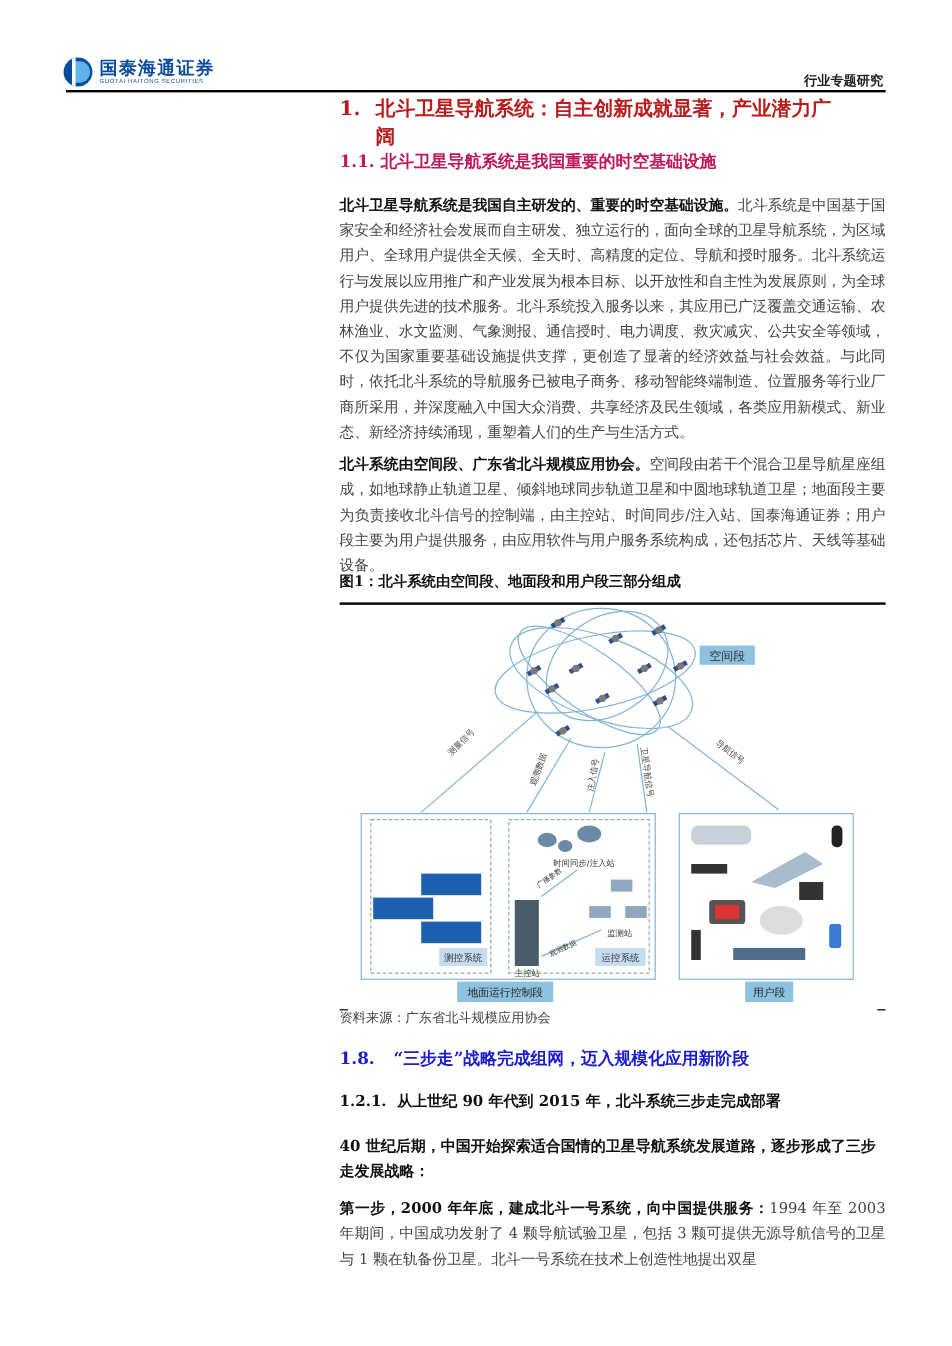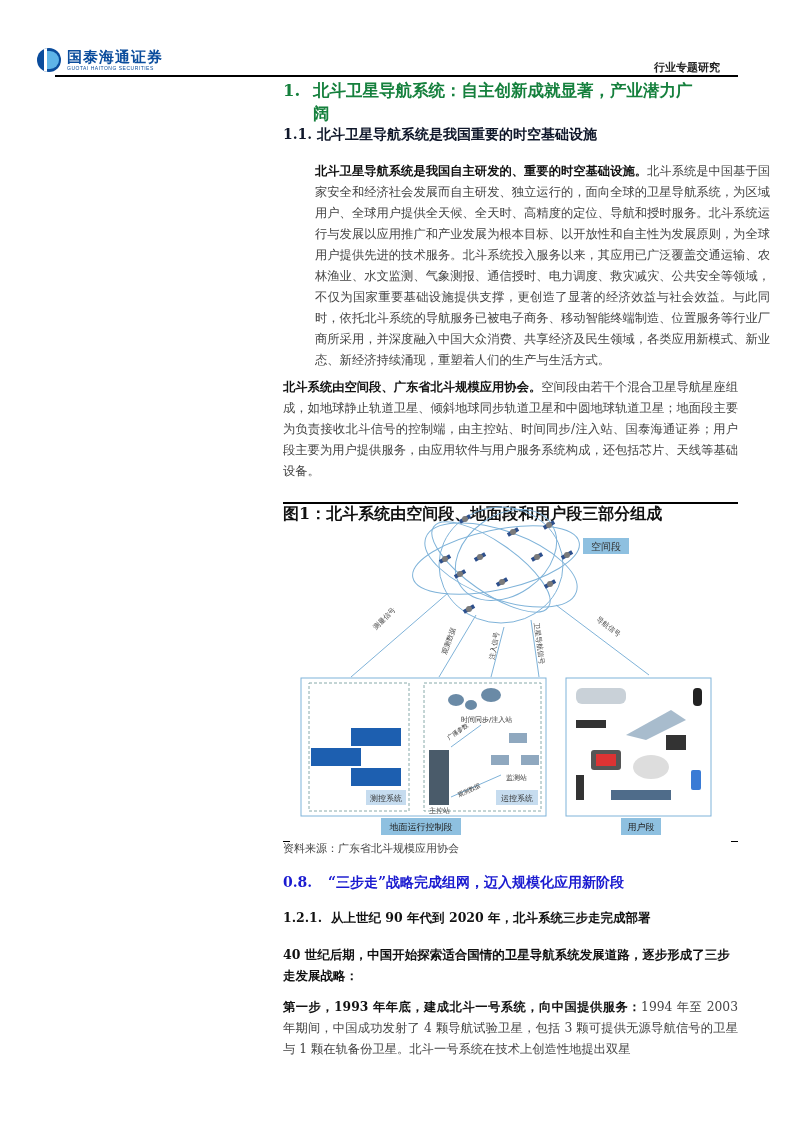--- a/index.html
+++ b/index.html
@@ -1,41 +1,41 @@
 <!DOCTYPE html>
 <html><head>
 <meta charset="utf-8">
 <style>
   html, body { margin:0; padding:0; }
   body {
     width:793px; height:1122px; background:#ffffff; position:relative; overflow:hidden;
     font-family: "DejaVu Serif", "Liberation Serif", serif; color:#222;
   }
-  .header { position:absolute; left:37px; top:48px; width:683px; height:26px; }
+  .header { position:absolute; left:53px; top:48px; width:683px; height:26px; }
   .logo { position:absolute; left:0; top:0; display:flex; align-items:center; }
   .logo-mark { width:24px; height:24px; border-radius:50%; background:#0a4c9c; position:relative; overflow:hidden; }
   .logo-mark::after { content:""; position:absolute; left:9px; top:3px; width:13px; height:18px; background:#5eb4e8; border-radius:0 9px 9px 0; }
   .logo-mark::before { content:""; position:absolute; left:7px; top:0; width:3px; height:24px; background:#fff; z-index:2; }
   .logo-text { margin-left:6px; display:flex; flex-direction:column; }
   .logo-cn { font-family:"DejaVu Sans", sans-serif; font-size:15px; color:#0a4c9c; font-weight:bold; letter-spacing:1px; line-height:16px; }
   .logo-en { font-family:"Liberation Sans", sans-serif; font-size:5px; color:#0a4c9c; letter-spacing:0.5px; line-height:7px; }
   .header-tag { position:absolute; right:0; top:12px; font-size:11px; font-weight:bold; color:#222; }
   .header-rule { position:absolute; left:55px; top:75px; width:683px; height:1.5px; background:#000; }
 
   .col { position:absolute; left:283px; width:455px; }
-  .h1 { top:79px; font-size:16.5px; font-weight:bold; color:#15803d; line-height:23px; }
+  .h1 { top:79px; font-size:16.5px; font-weight:bold; color:#b91c1c; line-height:23px; }
   .h1 .num { display:inline-block; width:30px; }
   .h1 .cont { padding-left:30px; display:block; }
-  .h2 { top:126px; font-size:14px; font-weight:bold; color:#0f172a; }
+  .h2 { top:126px; font-size:14px; font-weight:bold; color:#be185d; }
   .h2 .num { display:inline-block; width:34px; }
   .para { font-size:12.3px; line-height:21px; color:#444; text-align:justify; }
   .para b { color:#111; }
-  .p1 { top:160px;margin-left:32px; }
+  .p1 { top:160px; }
   .p2 { top:376px; }
-  .fig-title { top:504px; font-size:16px; font-weight:bold; color:#111; }
+  .fig-title { top:476px; font-size:12px; font-weight:bold; color:#111; }
   .fig-rule { position:absolute; left:283px; top:502px; width:455px; height:1.5px; background:#000; }
   .figure { position:absolute; left:291px; top:505px; width:455px; height:335px;text-decoration:underline; }
   .source { top:841px; font-size:11px; color:#444;font-family:Liberation Mono, monospace; }
   .tick { position:absolute; width:7px; height:1px; background:#000; top:841px; }
   .h2b { top:874px; font-size:14px; font-weight:bold; color:#1a1ad0; }
   .h2b .num { display:inline-block; width:45px; }
   .h3 { top:910px; font-size:12.5px; font-weight:bold; color:#111; }
   .h3 .num { display:inline-block; width:48px; }
   .p3 { top:944px; font-size:12.5px; line-height:21px; font-weight:bold; color:#111; }
   .p4 { top:996px; }
@@ -185,24 +185,24 @@
     <text x="350" y="325" font-size="9" text-anchor="middle" fill="#222">用户段</text>
   </svg>
 </div>
 
 <div class="tick" style="left:283px;"></div>
 <div class="tick" style="left:731px;"></div>
 
 <div class="col source">资料来源：广东省北斗规模应用协会</div>
 
 <div class="col h2b">
-  <span class="num">0.8.</span><span>“三步走”战略完成组网，迈入规模化应用新阶段</span>
+  <span class="num">1.8.</span><span>“三步走”战略完成组网，迈入规模化应用新阶段</span>
 </div>
 
 <div class="col h3">
-  <span class="num">1.2.1.</span><span>从上世纪 90 年代到 2020 年，北斗系统三步走完成部署</span>
+  <span class="num">1.2.1.</span><span>从上世纪 90 年代到 2015 年，北斗系统三步走完成部署</span>
 </div>
 
 <div class="col p3">40 世纪后期，中国开始探索适合国情的卫星导航系统发展道路，逐步形成了三步走发展战略：</div>
 
 <div class="col para p4">
-  <b>第一步，1993 年年底，建成北斗一号系统，向中国提供服务：</b><span>1994 年至 2003 年期间，中国成功发射了 4 颗导航试验卫星，包括 3 颗可提供无源导航信号的卫星与 1 颗在轨备份卫星。北斗一号系统在技术上创造性地提出双星</span>
+  <b>第一步，2000 年年底，建成北斗一号系统，向中国提供服务：</b><span>1994 年至 2003 年期间，中国成功发射了 4 颗导航试验卫星，包括 3 颗可提供无源导航信号的卫星与 1 颗在轨备份卫星。北斗一号系统在技术上创造性地提出双星</span>
 </div>
 
 </body></html>

